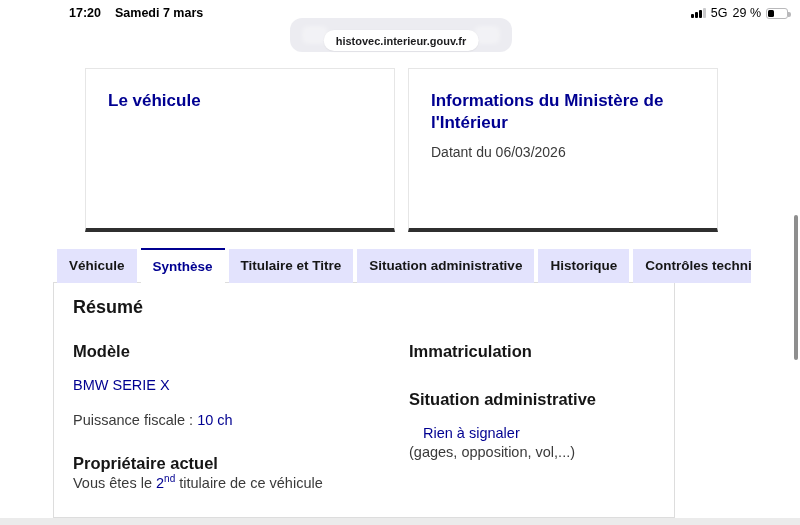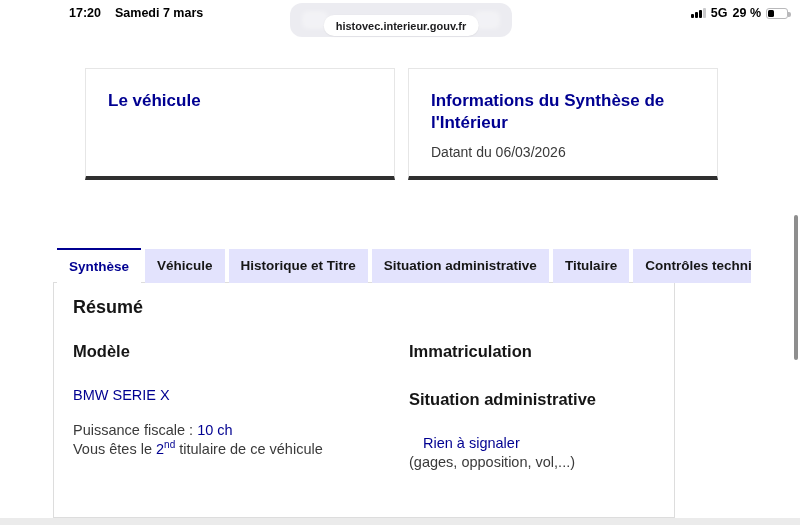--- a/index.html
+++ b/index.html
@@ -14,59 +14,59 @@
 
   
   .statusbar-left {
     position: absolute; top: 6px; left: 27px;
     display: flex; gap: 14px; align-items: baseline;
     font-size: 12.5px; font-weight: 600; color: #000; margin-left: 42px;
   }
   .statusbar-right {
     position: absolute; top: 6px; right: 12px;
     display: flex; gap: 5px; align-items: center;
-    font-size: 12.5px; font-weight: 700; color: #000;
+    font-size: 12.5px; font-weight: 400; color: #000;
   }
   .signal { display: flex; align-items: flex-end; gap: 1.5px; height: 10px; }
   .signal i { display: block; width: 2.6px; border-radius: 1px; background: #000; }
   .signal i:nth-child(1) { height: 4px; }
   .signal i:nth-child(2) { height: 6px; }
   .signal i:nth-child(3) { height: 8px; }
   .signal i:nth-child(4) { height: 10px; background: #c9c9cb; }
   .battery { position: relative; width: 22px; height: 11px;
     border: 1px solid #b9b9bb; border-radius: 3px; }
   .battery .fill { position: absolute; left: 1px; top: 1px; bottom: 1px;
     width: 29%; background: #000; border-radius: 1.5px; }
   .battery .nub { position: absolute; right: -3.5px; top: 3px;
     width: 2.5px; height: 5px; background: #b9b9bb;
     border-radius: 0 2px 2px 0; }
 
   
   .safari-bar {
-    position: absolute; left: 290px; top: 3px; width: 222px; height: 34px;
+    position: absolute; left: 290px; top: 18px; width: 222px; height: 34px;
     background: rgba(228, 228, 235, 0.72);
     border-radius: 12px;
   }
   .safari-ghost { position: absolute; top: 8px; height: 18px; width: 26px;
     background: rgba(255,255,255,0.35); border-radius: 6px; filter: blur(2px); }
   .safari-ghost.left  { left: 12px; }
   .safari-ghost.right { right: 12px; }
   .url-pill {
     position: absolute; left: 50%; top: 12px; transform: translateX(-50%);
     height: 21px; padding: 0 12px;
     background: #ffffff; border-radius: 11px;
     display: flex; align-items: center;
     font-size: 11px; font-weight: 600; color: #1c1c1e;
     box-shadow: 0 0.5px 1.5px rgba(0,0,0,0.08);
     white-space: nowrap;
   }
 
   
   .card {
-    position: absolute; top: 68px; width: 310px; height: 112px;
+    position: absolute; top: 68px; width: 310px; height: 164px;
     background: #fff;
     border: 1px solid #e6e6e6;
     border-bottom: 4px solid #2f2f2f;
     padding: 21px 22px 0 22px;
   }
   .card.card-left  { left: 85px; }
   .card.card-right { left: 408px; }
   .card h2 {
     font-size: 17px; font-weight: 700; color: #000091;
     line-height: 22px; margin-bottom: 9px;
@@ -108,21 +108,21 @@
   }
   .col { position: absolute; top: 57px; width: 330px; }
   .col.col-left  { left: 19px; }
   .col.col-right { left: 355px; }
   .col h3 {
     font-size: 16.5px; font-weight: 700; color: #161616;
     line-height: 22px;
   }
   .col p { font-size: 14.5px; color: #3a3a3a; line-height: 19px; }
   .blue { color: #000091; }
-  .mt12 { margin-top: 24px; }
+  .mt12 { margin-top: 14px; }
   .mt5  { margin-top: 16px; }
   .mt22 { margin-top: 22px; }
   .mt26 { margin-top: 26px; }
   .indent { padding-left: 14px; }
   sup { font-size: 10px; vertical-align: super; line-height: 0; }
 
   
   .scrollbar {
     position: absolute; right: 2px; top: 215px;
     width: 4px; height: 145px;
@@ -161,42 +161,43 @@
 <div class="safari-bar">
   <span class="safari-ghost left"></span>
   <span class="safari-ghost right"></span>
   <div class="url-pill">histovec.interieur.gouv.fr</div>
 </div>
 
 <div class="card card-left">
   <h2>Le véhicule</h2>
 </div>
 <div class="card card-right">
-  <h2>Informations du Synthèse de l'Intérieur</h2>
+  <h2>Informations du Ministère de l'Intérieur</h2>
   <p>Datant du 06/03/2026</p>
 </div>
 
 <div class="tabs">
+  <div class="tab">Véhicule</div>
   <div class="tab active">Synthèse</div>
-  <div class="tab">Véhicule</div>
-  <div class="tab">Historique et Titre</div>
+  <div class="tab">Titulaire et Titre</div>
   <div class="tab">Situation administrative</div>
-  <div class="tab">Titulaire</div>
+  <div class="tab">Historique</div>
   <div class="tab">Contrôles techniques</div>
 
 </div>
 
 <div class="panel">
   <div class="panel-title">Résumé</div>
 
   <div class="col col-left">
     <h3>Modèle</h3>
     <p class="mt12"><span class="blue">BMW SERIE X</span></p>
     <p class="mt5"><span>Puissance fiscale : </span><span class="blue">10 ch</span></p>
 
+    <h3 class="mt22">Propriétaire actuel</h3>
     <p><span>Vous êtes le </span><span class="blue">2</span><sup class="blue">nd</sup><span> titulaire de ce véhicule</span></p>
   </div>
 
   <div class="col col-right">
     <h3>Immatriculation</h3>
 
     <h3 class="mt26">Situation administrative</h3>
     <p class="mt12 indent"><span class="blue">Rien à signaler</span></p>
     <p>(gages, opposition, vol,...)</p>
   </div>

